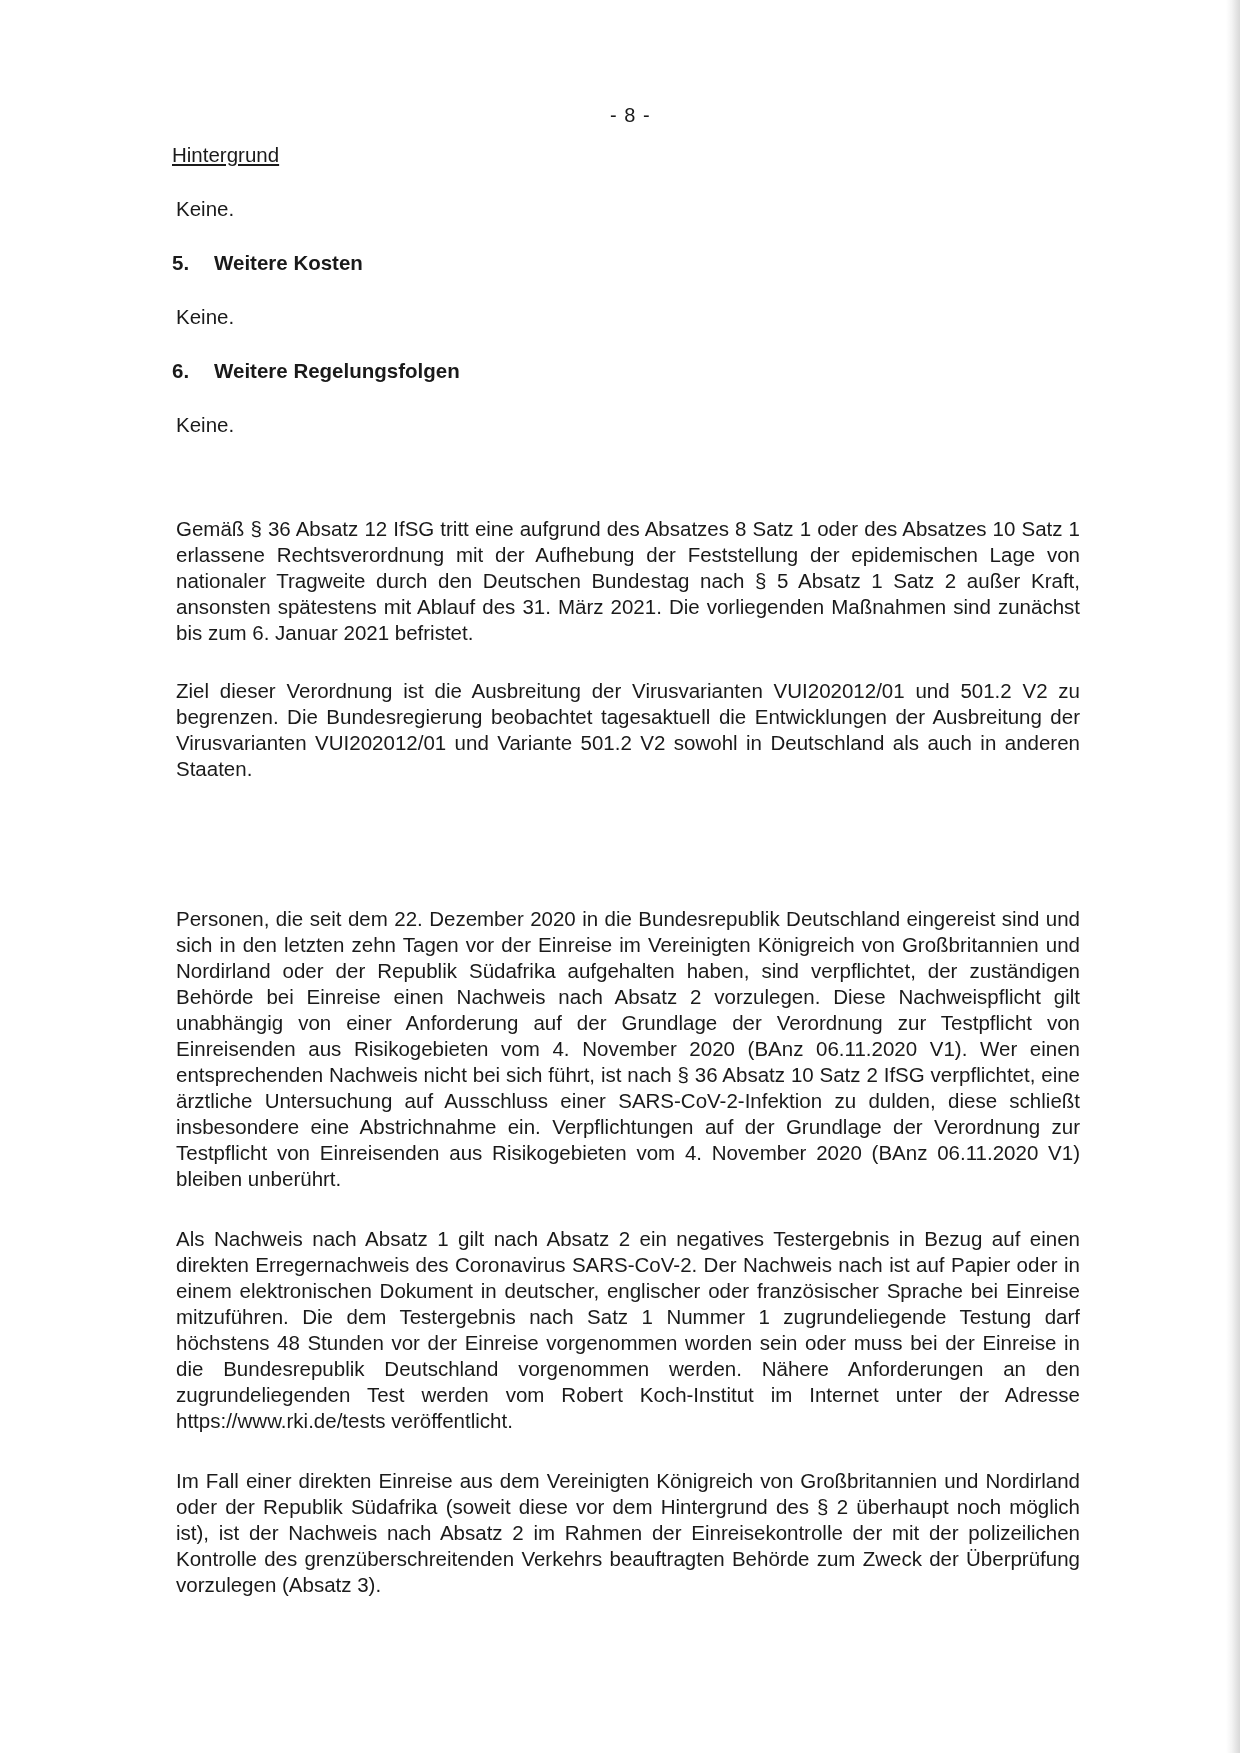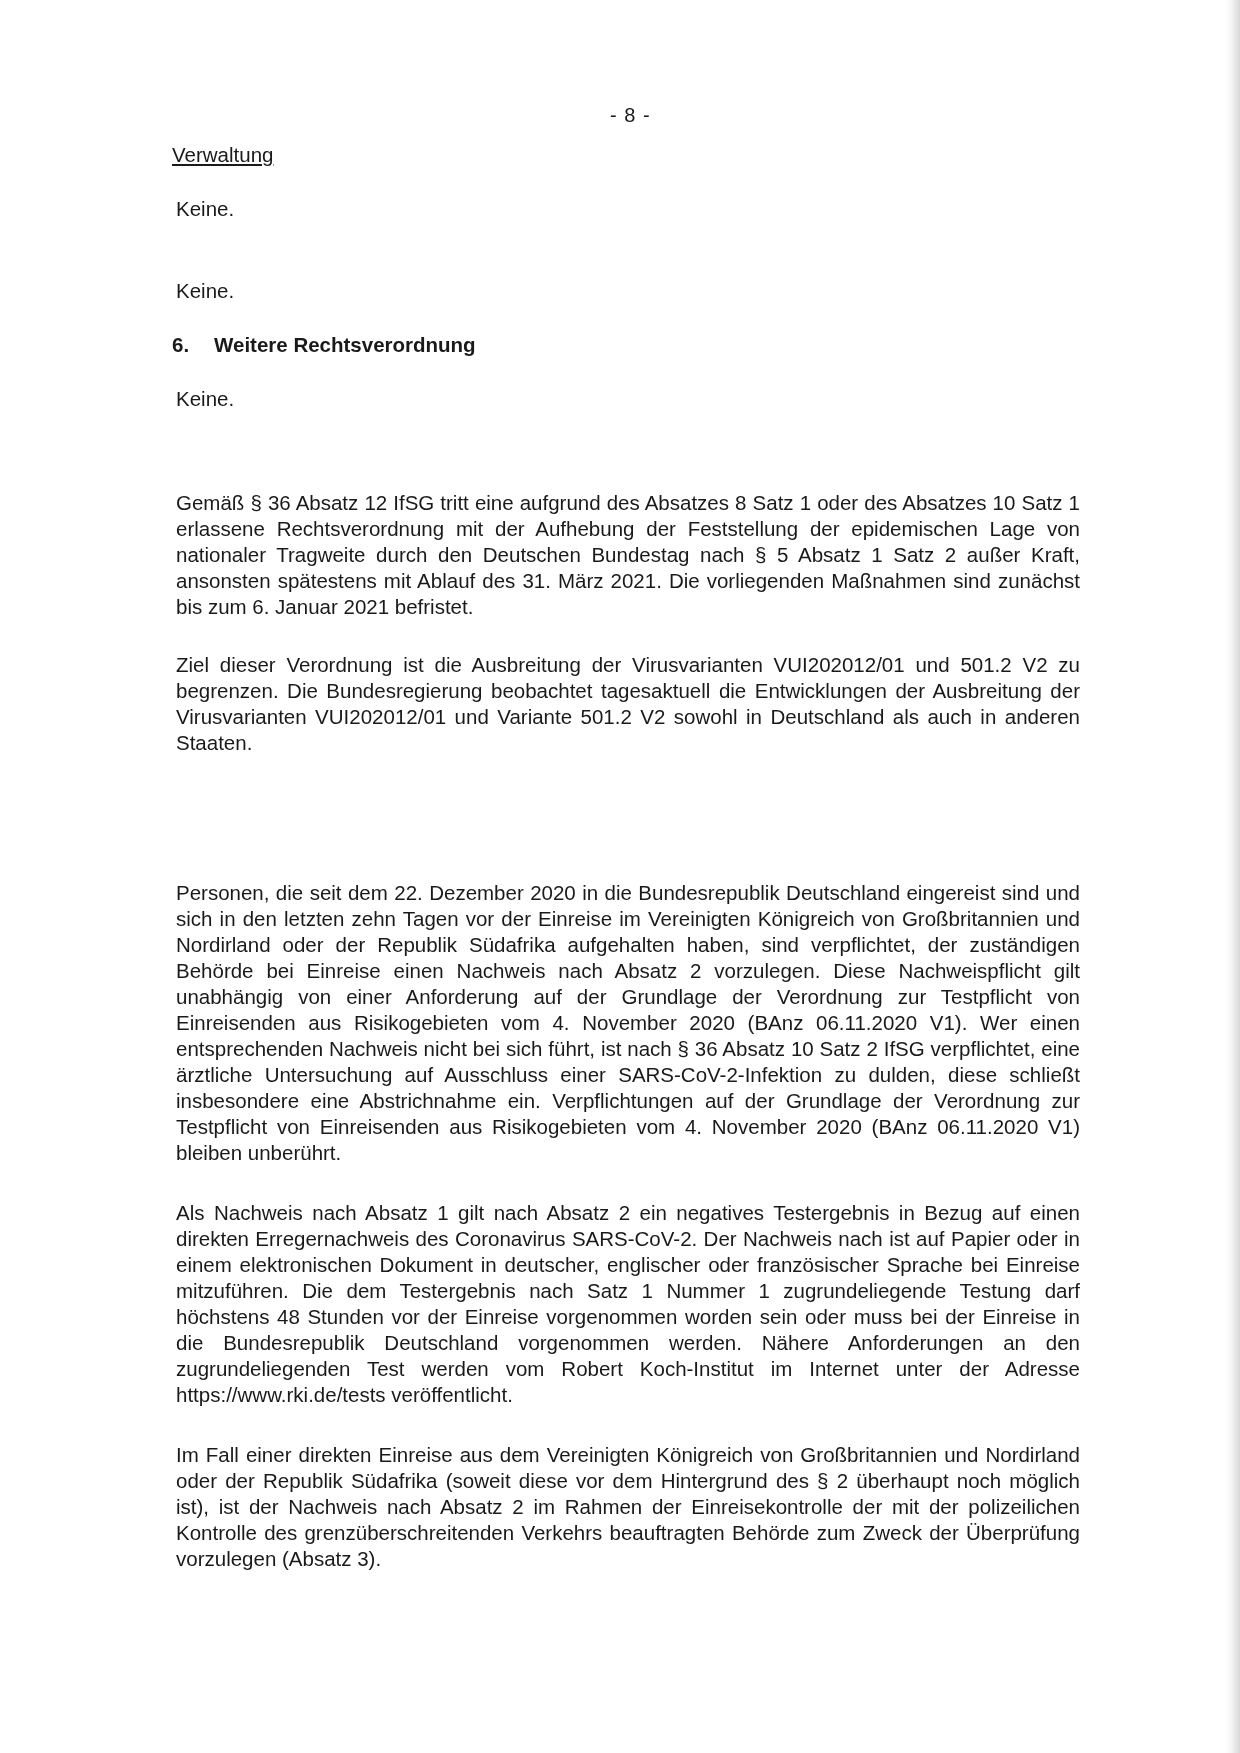--- a/index.html
+++ b/index.html
@@ -37,31 +37,34 @@
 </style>
 </head>
 <body>
 
 <div class="page-shadow-right"></div>
 
 <div class="page-number">- 8 -</div>
 
 <div class="content">
 
-  <p class="sub-heading">Verwaltung</p>
-  <div class="gap-s"></div>
-  <p class="text">Keine.</p>
-  <div class="gap-s"></div>
-
+  <p class="sub-heading">Hintergrund</p>
   <div class="gap-s"></div>
   <p class="text">Keine.</p>
   <div class="gap-s"></div>
 
   <p class="heading">
-    <span class="num">6.</span><span>Weitere Rechtsverordnung</span>
+    <span class="num">5.</span><span>Weitere Kosten</span>
+  </p>
+  <div class="gap-s"></div>
+  <p class="text">Keine.</p>
+  <div class="gap-s"></div>
+
+  <p class="heading">
+    <span class="num">6.</span><span>Weitere Regelungsfolgen</span>
   </p>
   <div class="gap-s"></div>
   <p class="text">Keine.</p>
   <div class="gap-m" style="height:40px"></div>
 
   <div class="gap-m" style="height:30px"></div>
   <p class="para">Gemäß § 36 Absatz 12 IfSG tritt eine aufgrund des Absatzes 8 Satz 1 oder des Absatzes 10 Satz 1 erlassene Rechtsverordnung mit der Aufhebung der Feststellung der epidemischen Lage von nationaler Tragweite durch den Deutschen Bundestag nach § 5 Absatz 1 Satz 2 außer Kraft, ansonsten spätestens mit Ablauf des 31. März 2021. Die vorliegenden Maßnahmen sind zunächst bis zum 6. Januar 2021 befristet.</p>
   <div class="gap-m" style="height:24px"></div>
   <p class="para">Ziel dieser Verordnung ist die Ausbreitung der Virusvarianten VUI202012/01 und 501.2 V2 zu begrenzen. Die Bundesregierung beobachtet tagesaktuell die Entwicklungen der Ausbreitung der Virusvarianten VUI202012/01 und Variante 501.2 V2 sowohl in Deutschland als auch in anderen Staaten.</p>
   <div class="gap-l" style="height:60px"></div>

